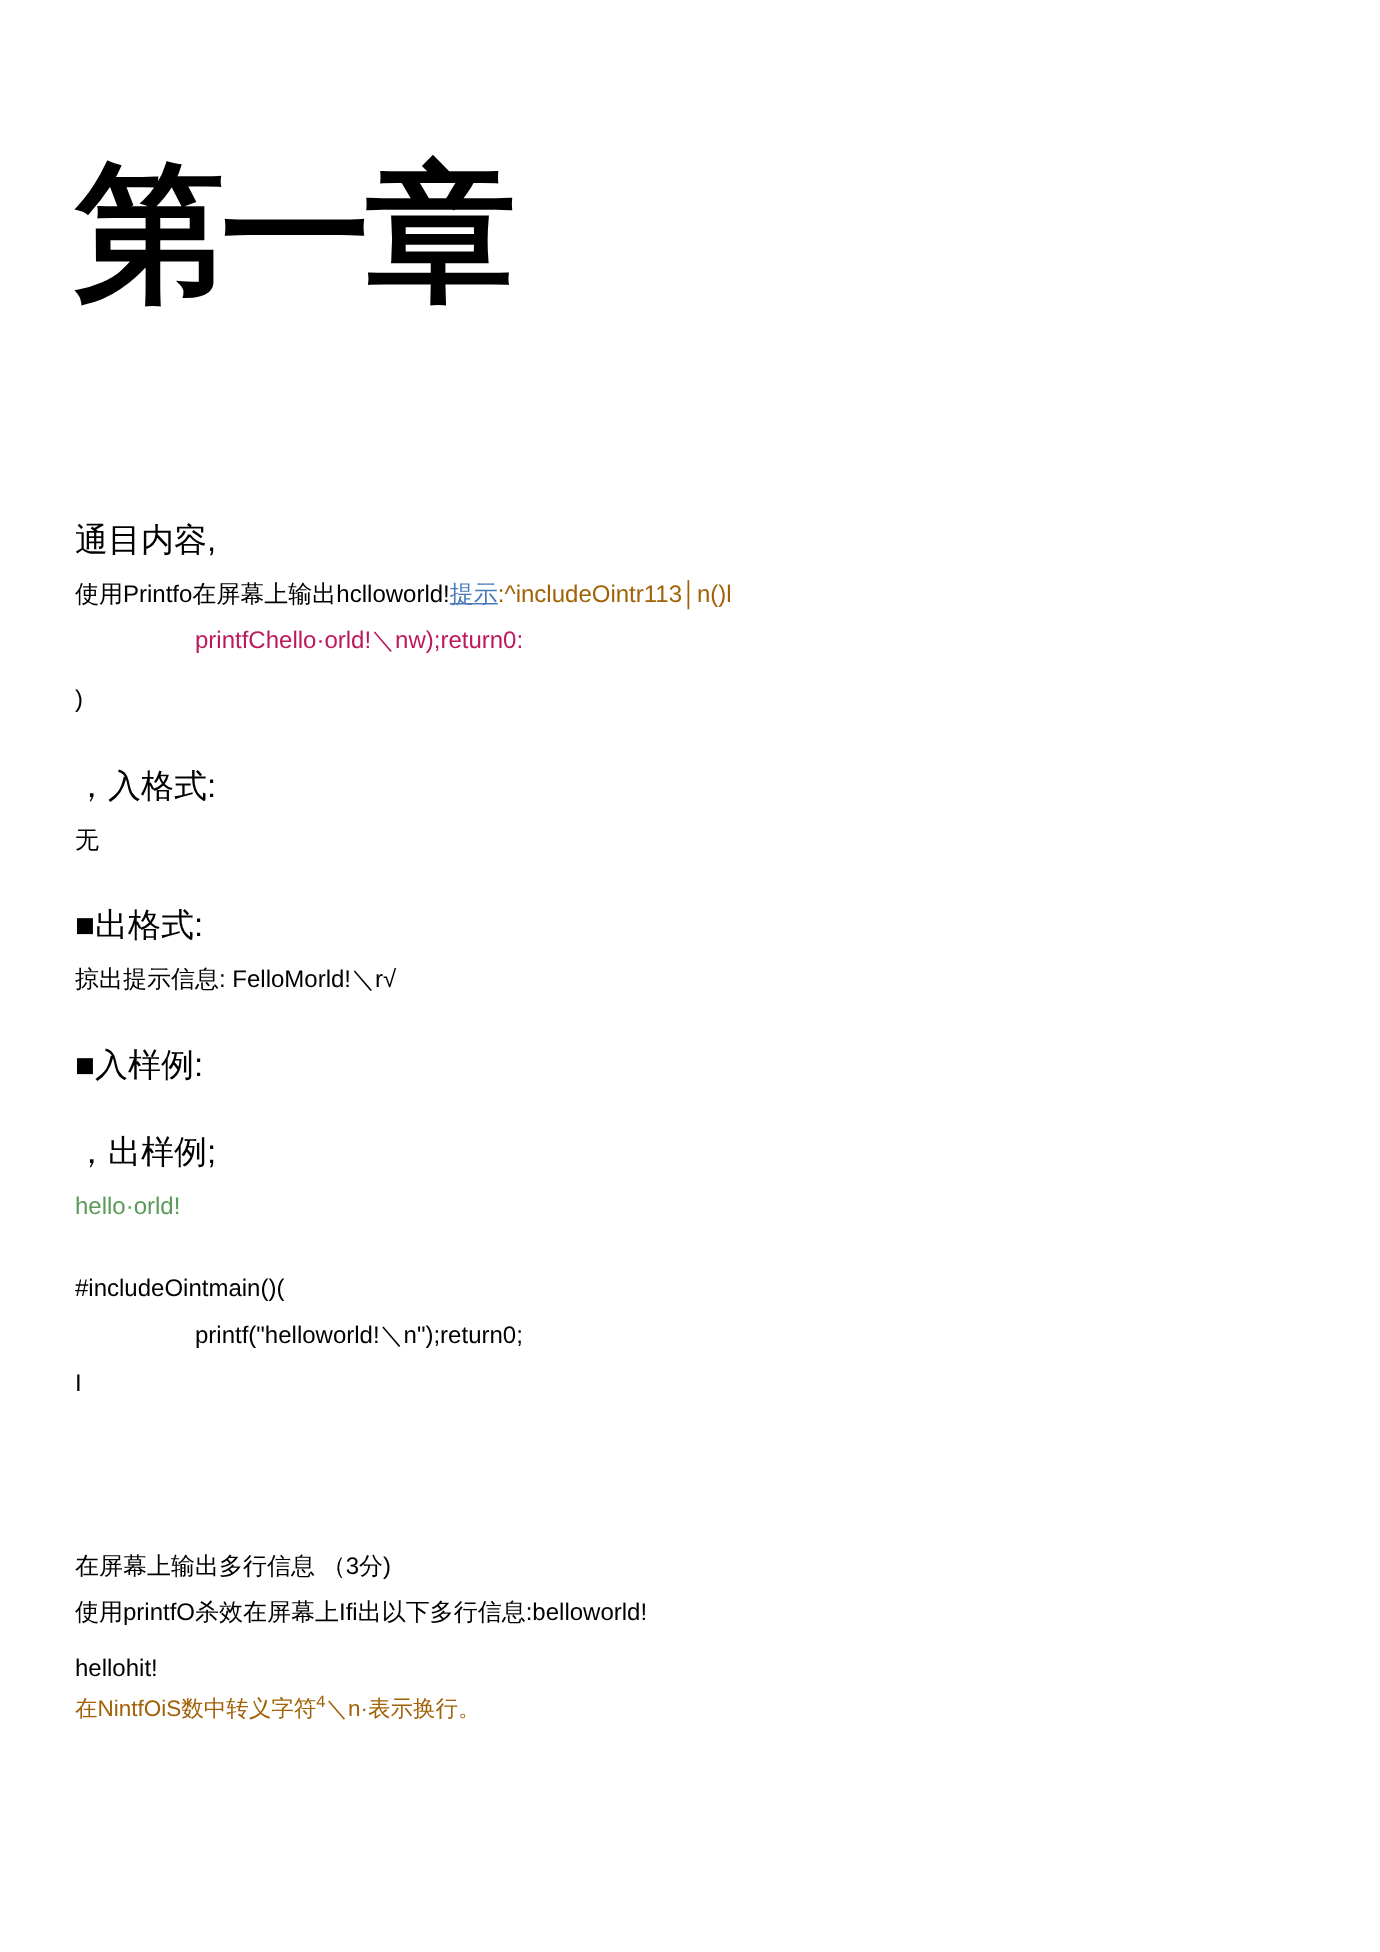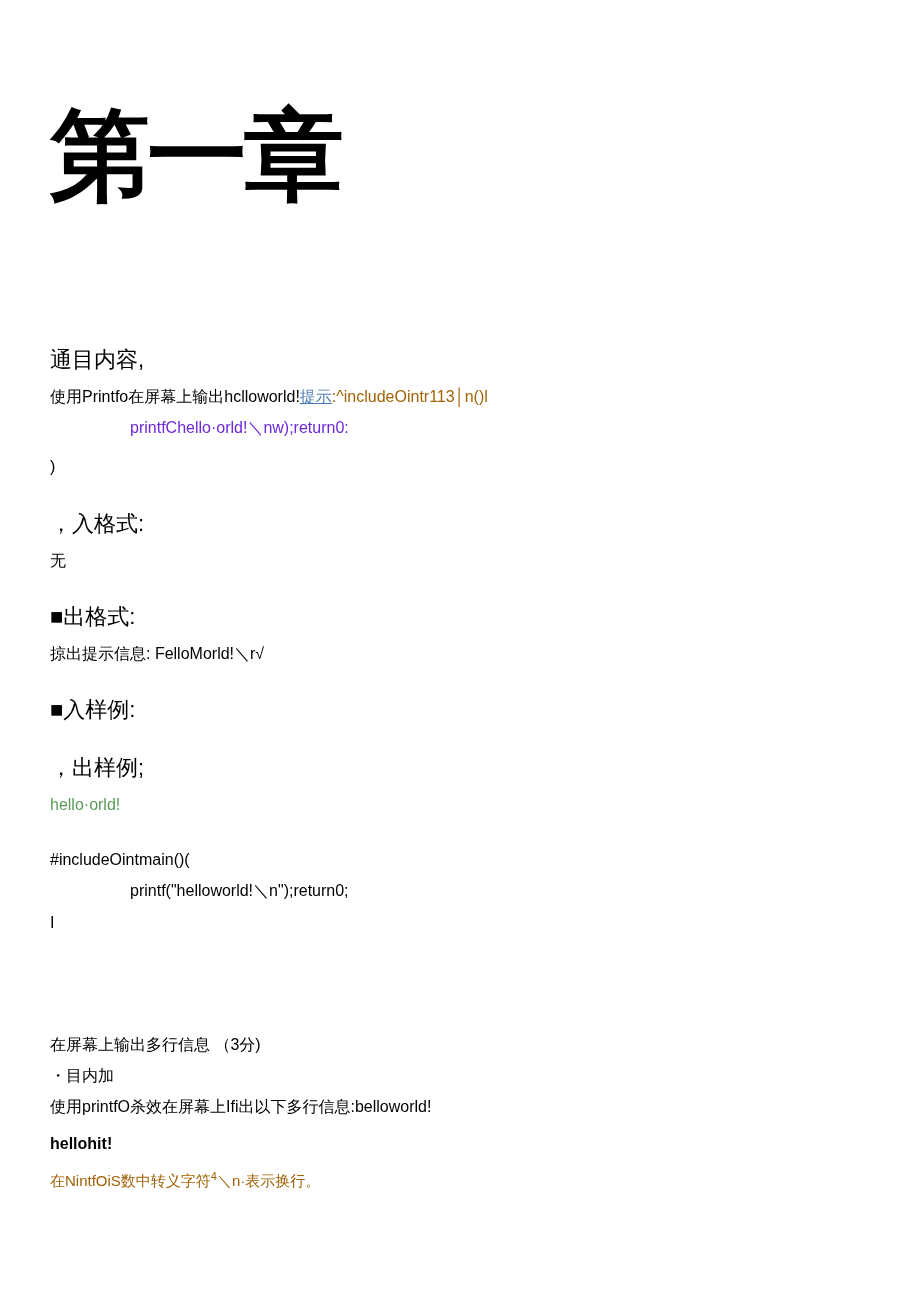--- a/index.html
+++ b/index.html
@@ -33,21 +33,21 @@
     }
     .link-blue {
       color: #a16207;
     }
     .link-blue-underline {
       color: #4a7bb8;
       text-decoration: underline;
       margin-top: 48px;
     }
     .light-blue {
-      color: #6d28d9;
+      color: #be185d;
     }
     .indent {
       padding-left: 80px;
     }
     .green {
       color: #5a9a5a;
     }
     .block {
       margin-bottom: 28px;
     }
@@ -102,19 +102,18 @@
 </div>
 
 <div class="block-lg">
   <div class="body-text">#includeOintmain()(</div>
   <div class="body-text indent">printf("helloworld!＼n");return0;</div>
   <div class="body-text">I</div>
 </div>
 
 <div>
   <div class="body-text">在屏幕上输出多行信息 （3分)</div>
-  <div class="body-text">・目内加</div>
   <div class="body-text" style="margin-bottom:10px;">使用printfO杀效在屏幕上Ifi出以下多行信息:belloworld!</div>
-  <div class="body-text" style="margin-bottom:10px;font-weight:bold;">hellohit!</div>
+  <div class="body-text" style="margin-bottom:0;">hellohit!</div>
   <div class="body-text small link-blue">
     <span>在NintfOiS数中转义字符</span><span class="sup">4</span><span>＼n·表示换行。</span>
   </div>
 </div>
 
 </body></html>

